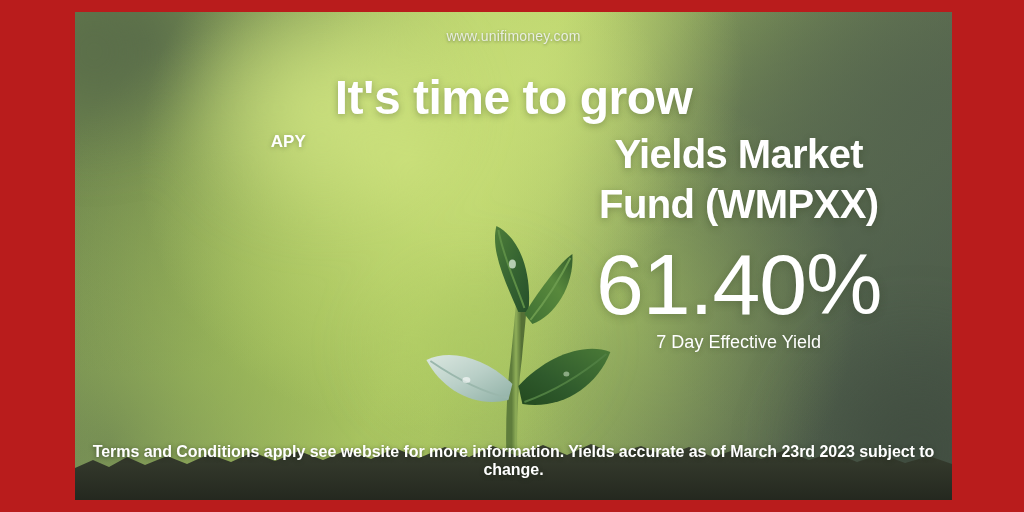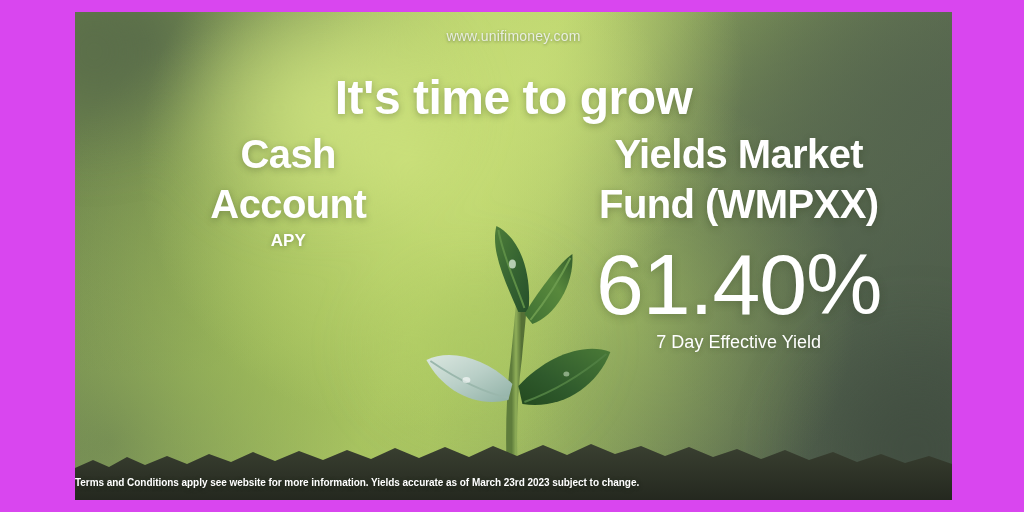--- a/index.html
+++ b/index.html
@@ -14,21 +14,21 @@
     font-family: "Liberation Sans", sans-serif;
     position: relative;
   }
 
   
   .canvas {
     position: absolute;
     left: 0; top: 0;
     width: 1024px;
     height: 512px;
-    background: #d946ef;
+    background: #b91c1c;
   }
 
   
   .banner {
     position: absolute;
     left: 75px;
     top: 12px;
     width: 877px;
     height: 488px;
     overflow: hidden;
@@ -143,25 +143,25 @@
   }
   .rate-sub-light {
     font-size: 18px;
     font-weight: 300;
     margin-top: 3px;
     text-shadow: 0 1px 5px rgba(45,60,30,0.35);
   }
 
   .disclaimer {
     position: absolute;
-    bottom: 12px;
-    left: 0; right: 0;
-    text-align: left;
+    bottom: 21px;
+    left: 0; right: 0;
+    text-align: center;
     color: #ffffff;
-    font-size: 10px;
+    font-size: 16px;
     font-weight: bold;
     letter-spacing: -0.05px;
     text-shadow: 0 1px 4px rgba(30,40,25,0.65);
   }
 </style>
 </head>
 <body>
 
 <div class="canvas">
 
@@ -236,22 +236,20 @@
       </svg>
     </div>
 
     <div class="site-url">www.unifimoney.com</div>
 
     <div class="headline">It's time to grow</div>
 
     <div class="columns">
 
       <div class="col col-left">
-        <div class="product-title">Cash
-Account</div>
         <div class="rate-sub-bold">APY</div>
       </div>
 
       <div class="col col-right">
         <div class="product-title">Yields Market
 Fund (WMPXX)</div>
         <div class="rate">61.40%</div>
         <div class="rate-sub-light">7 Day Effective Yield</div>
       </div>
 

